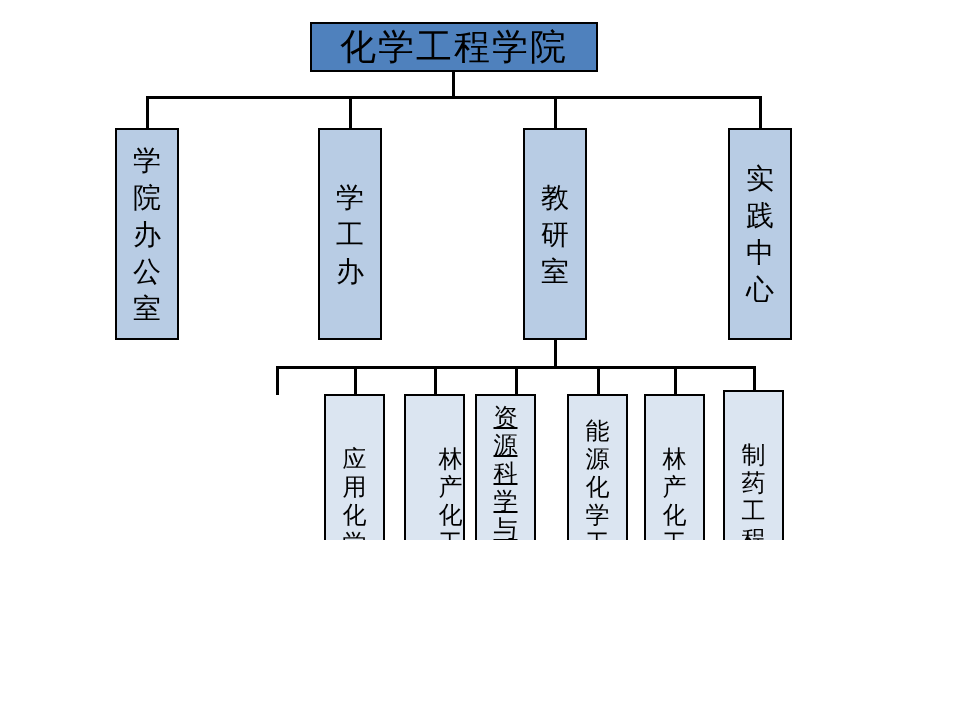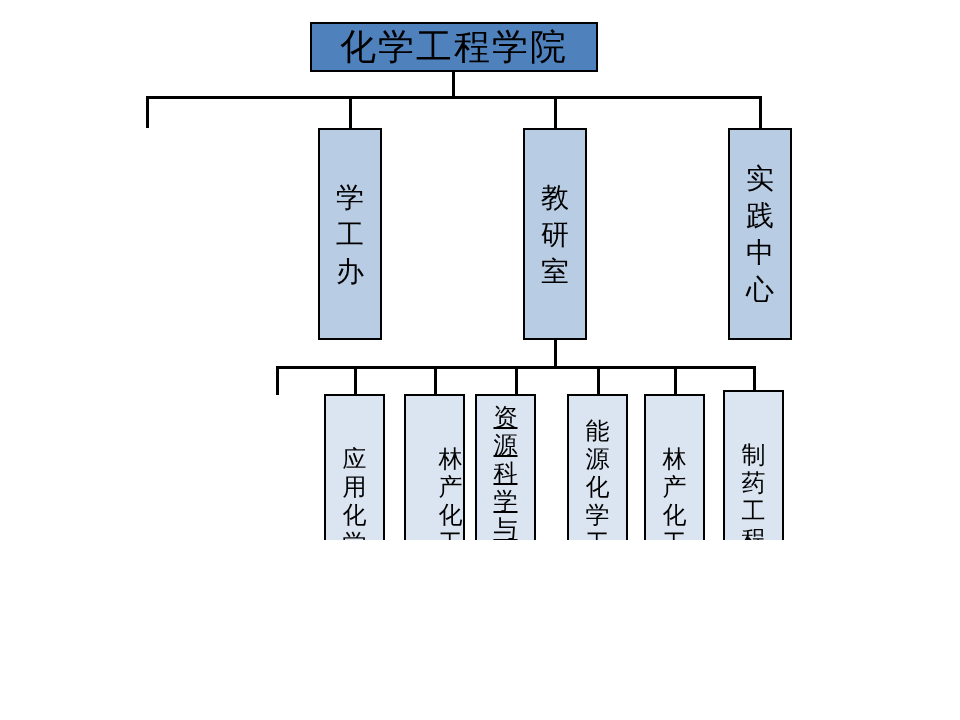--- a/index.html
+++ b/index.html
@@ -77,20 +77,23 @@
     <span>化学工程学院</span>
   </div>
 
   <div class="line v" style="left:452px; top:72px; height:26px;"></div>
   <div class="line h" style="left:146px; top:96px; width:616px;"></div>
   <div class="line v" style="left:146px; top:96px; height:32px;"></div>
   <div class="line v" style="left:349px; top:96px; height:32px;"></div>
   <div class="line v" style="left:554px; top:96px; height:32px;"></div>
   <div class="line v" style="left:759px; top:96px; height:32px;"></div>
 
+  <div class="node l2" style="left:115px; top:128px; width:64px; height:212px;">
+    <span class="vtext">学院办公室</span>
+  </div>
   <div class="node l2" style="left:318px; top:128px; width:64px; height:212px;justify-content:center;">
     <span class="vtext">学工办</span>
   </div>
   <div class="node l2" style="left:523px; top:128px; width:64px; height:212px;">
     <span class="vtext">教研室</span>
   </div>
   <div class="node l2" style="left:728px; top:128px; width:64px; height:212px;">
     <span class="vtext">实践中心</span>
   </div>
 

